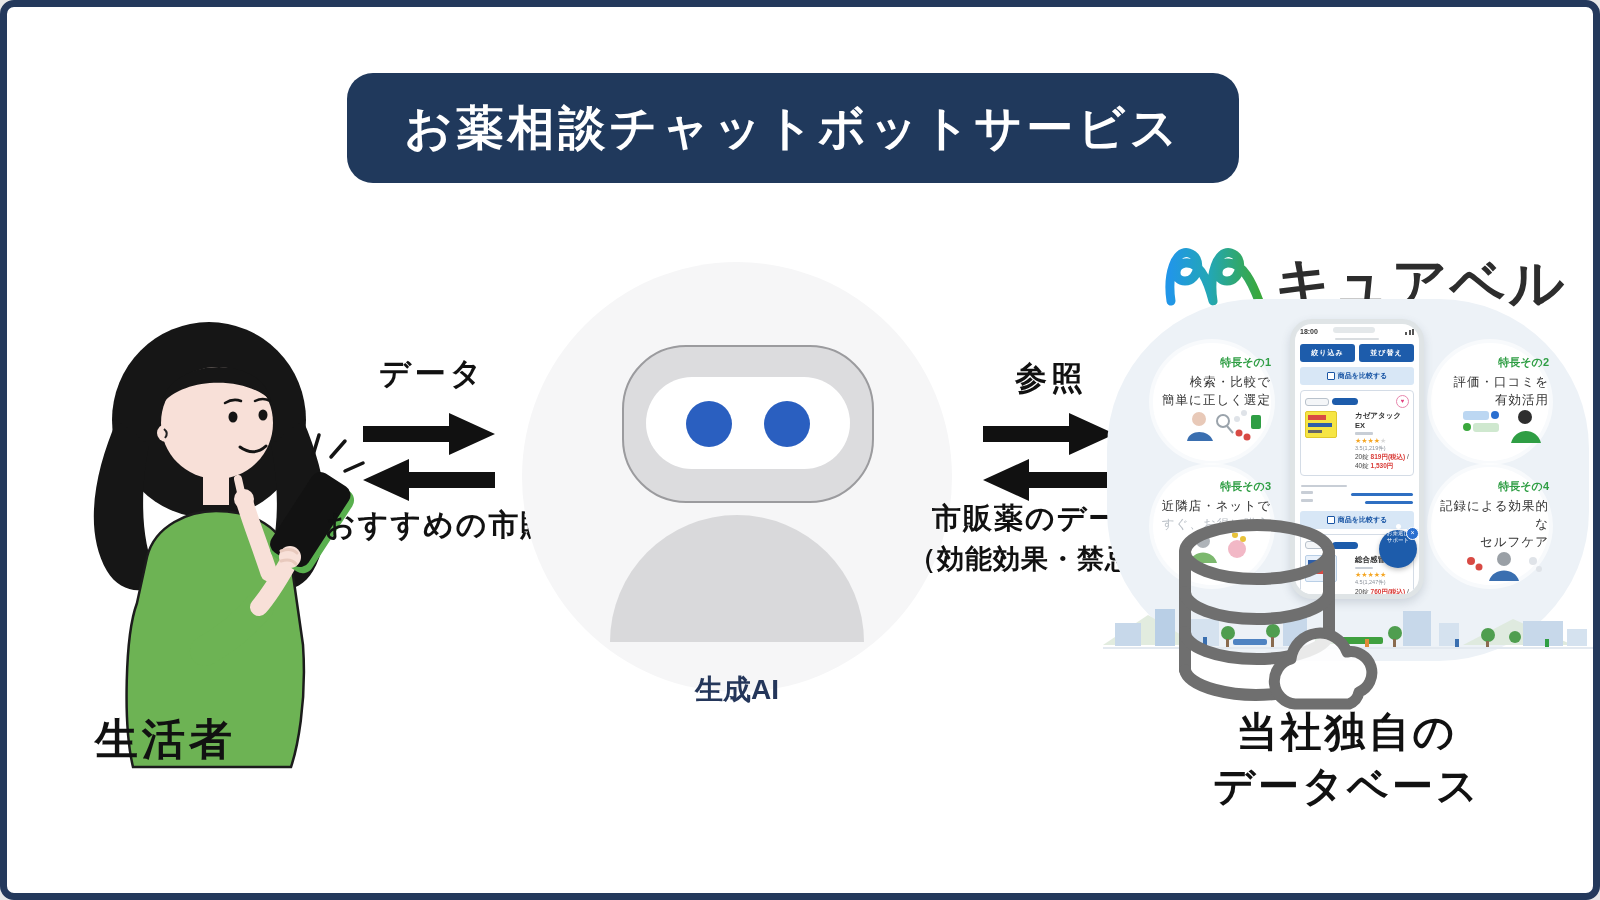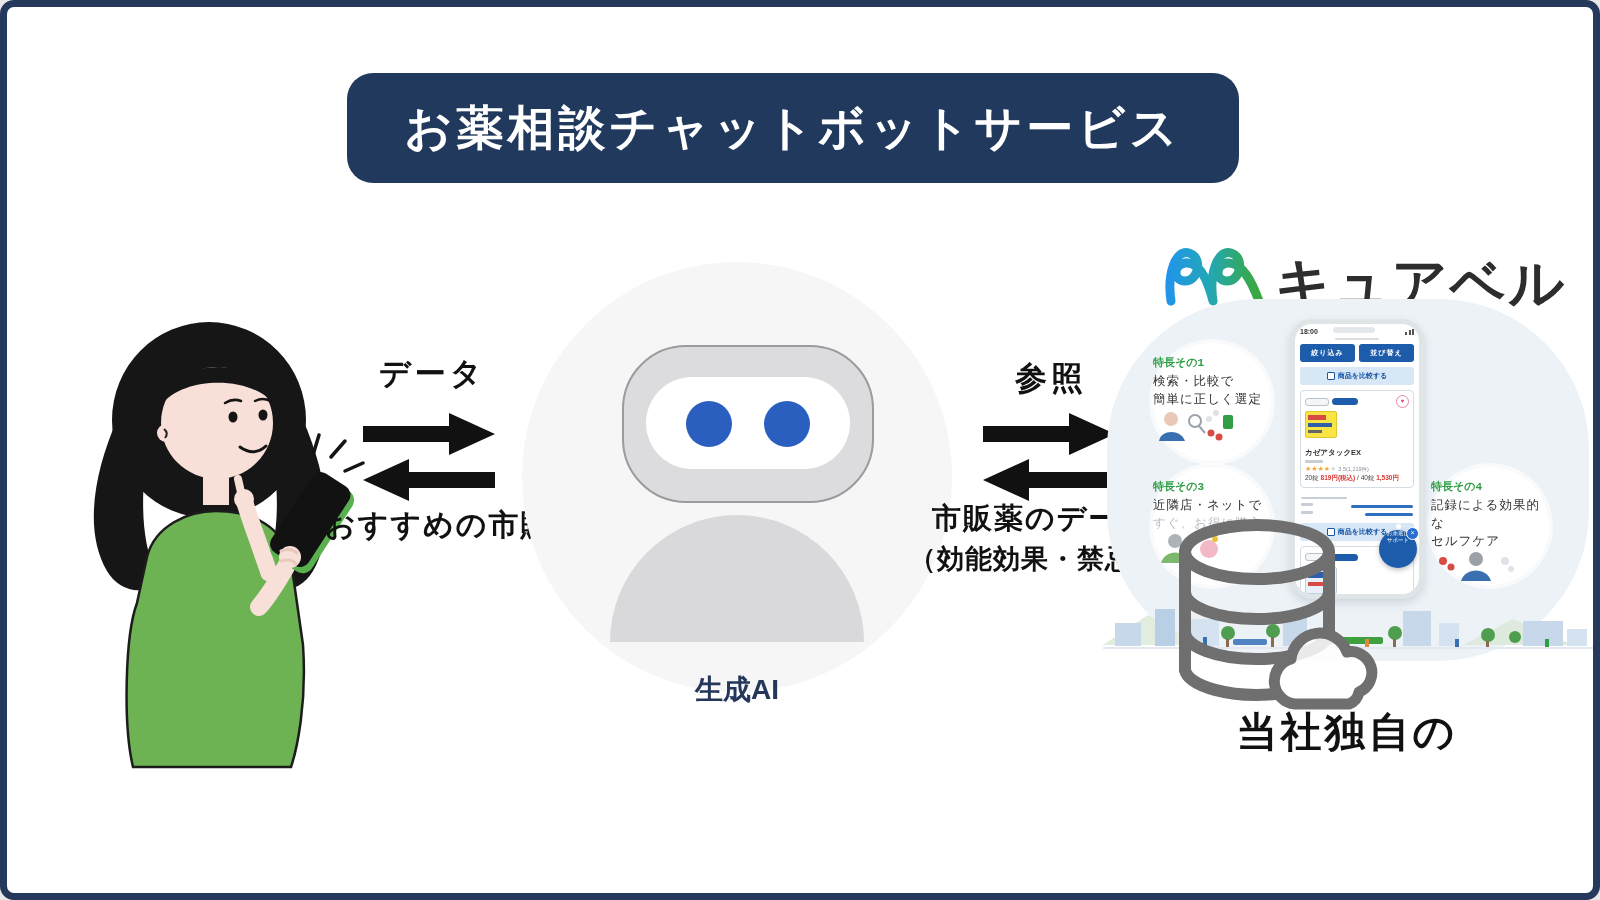--- a/index.html
+++ b/index.html
@@ -20,21 +20,21 @@
   .ai-circle{left:515px;top:255px;width:430px;height:430px;border-radius:50%;background:#f6f6f7;}
   .robot-head{left:615px;top:338px;width:248px;height:154px;background:#dcdcde;border:2px solid #9b9b9e;
     border-radius:64px;}
   .robot-visor{position:absolute;left:22px;top:30px;width:204px;height:92px;background:#ffffff;border-radius:46px;}
   .robot-eye{position:absolute;top:24px;width:46px;height:46px;border-radius:50%;background:#2a5fc0;}
   .robot-body{left:603px;top:508px;width:254px;height:127px;background:#d9d9db;
     border-radius:127px 127px 0 0;}
   
   .app-bg{left:1100px;top:292px;width:482px;height:362px;background:#edf2f7;border-radius:150px;}
   .feature-circle{width:118px;height:118px;border-radius:50%;background:#ffffff;box-shadow:0 0 0 4px rgba(255,255,255,.6);
-    text-align:left;padding-top:12px;box-sizing:border-box;font-family:Liberation Mono, monospace;}
+    text-align:right;padding-top:12px;box-sizing:border-box;}
   .feature-tag{font-size:11px;font-weight:bold;color:#2f9e44;display:block;margin-bottom:3px;}
   .feature-line{font-size:12.5px;color:#333;display:block;line-height:1.45;letter-spacing:1px;}
   
   .phone{left:1283px;top:312px;width:134px;height:280px;background:#ffffff;border:5px solid #dfe4e6;
     border-radius:22px;box-sizing:border-box;overflow:hidden;box-shadow:0 4px 10px rgba(60,80,100,.18);}
   .phone-inner{position:relative;width:100%;height:100%;padding:4px 5px;box-sizing:border-box;}
   .status-row{display:flex;justify-content:space-between;align-items:center;}
   .status-time{font-size:7px;font-weight:bold;color:#333;}
   .notch{position:absolute;left:38px;top:3px;width:42px;height:6px;border-radius:3px;background:#e4e8ea;}
   .status-icons{display:flex;gap:1.5px;align-items:flex-end;height:6px;}
@@ -46,21 +46,21 @@
   .compare-bar{margin-top:5px;background:#d8e7f6;border-radius:3px;padding:4px 0;display:flex;
     align-items:center;justify-content:center;gap:3px;}
   .compare-box{width:6px;height:6px;border:1px solid #1a56a5;background:#fff;border-radius:1px;}
   .compare-text{font-size:7px;color:#1a56a5;font-weight:bold;}
   .prod-card{margin-top:5px;background:#fff;border:1px solid #d4dce6;border-radius:4px;padding:4px;}
   .badge-row{display:flex;align-items:center;gap:3px;}
   .badge-pill-outline{width:22px;height:6px;border:1px solid #b9c2cc;border-radius:3px;background:#f4f6f8;}
   .badge-pill-blue{width:26px;height:7px;border-radius:4px;background:#1d5cab;}
   .heart-btn{margin-left:auto;width:11px;height:11px;border-radius:50%;border:1px solid #e887ad;
     color:#e2407e;font-size:6px;line-height:10px;text-align:center;background:#fff;}
-  .prod-body{display:flex;gap:10px;margin-top:3px;flex-direction:column;}
+  .prod-body{display:flex;gap:18px;margin-top:3px;}
   .prod-img{width:30px;height:25px;background:#f6e544;border:1px solid #e0c82c;border-radius:2px;position:relative;}
   .prod-img i{position:absolute;display:block;}
   .prod-info{flex:1;}
   .prod-name{font-size:7.5px;font-weight:bold;color:#333;}
   .prod-sub{width:18px;height:2.5px;background:#c8ced6;border-radius:1px;margin:2px 0;}
   .stars-row{font-size:7px;line-height:1;}
   .star-full{color:#f5a623;}
   .star-dim{color:#d8d8d8;}
   .rating-text{font-size:5.5px;color:#8a919a;}
   .price-row{font-size:6.5px;margin-top:2px;color:#444;}
@@ -119,20 +119,21 @@
 
     <g transform="rotate(33 252 222)">
       <rect x="229" y="170" width="48" height="96" rx="11" fill="#59b04e"></rect>
       <rect x="227" y="168" width="44" height="94" rx="10" fill="#121212"></rect>
     </g>
     <circle cx="233" cy="252" r="11" fill="#f8e0d8"></circle>
     <path d="M224,246 q10,-4 16,2 M224,256 q10,-3 15,3" stroke="#e8c9bd" stroke-width="3" fill="none" stroke-linecap="round"></path>
 
     <path d="M256,150 l6,-20 M274,152 l14,-16 M288,166 l18,-8" stroke="#141414" stroke-width="3.5" fill="none" stroke-linecap="round"></path>
   </svg>
+  <div class="abs big-label" style="left:88px;top:704px;font-size:43px;letter-spacing:4px;">生活者</div>
 
   <div class="abs flow-label" style="left:372px;top:346px;font-size:31px;letter-spacing:4px;">データ</div>
   <svg class="abs arrow-svg" style="left:356px;top:406px;" width="132" height="42" viewBox="0 0 132 42">
     <polygon points="0,13 86,13 86,0 132,21 86,42 86,29 0,29" fill="#111"></polygon>
   </svg>
   <svg class="abs arrow-svg" style="left:356px;top:452px;" width="132" height="42" viewBox="0 0 132 42">
     <polygon points="132,13 46,13 46,0 0,21 46,42 46,29 132,29" fill="#111"></polygon>
   </svg>
   <div class="abs flow-label" style="left:318px;top:498px;font-size:30px;letter-spacing:2px;">おすすめの市販薬</div>
 
@@ -178,20 +179,33 @@
     <svg width="90" height="34" viewBox="0 0 90 34">
       <circle cx="18" cy="10" r="7" fill="#e8c9b8"></circle>
         <path d="M6,32 C8,20 28,20 32,32 Z" fill="#3a6fb0"></path>
       <circle cx="42" cy="12" r="6" fill="none" stroke="#9aa3ab" stroke-width="2"></circle>
         <path d="M46,17 l6,7" stroke="#9aa3ab" stroke-width="2"></path>
       <rect x="70" y="6" width="10" height="14" rx="2" fill="#2f9e44"></rect>
       <circle cx="58" cy="24" r="3.5" fill="#d84a44"></circle>
         <circle cx="66" cy="28" r="3.5" fill="#d84a44"></circle>
       <circle cx="56" cy="10" r="3" fill="#dfe3e8"></circle>
         <circle cx="63" cy="4" r="3" fill="#dfe3e8"></circle>
+    </svg>
+  </div>
+  <div class="abs feature-circle" style="left:1424px;top:336px;">
+    <span class="feature-tag">特長その2</span>
+    <span class="feature-line">評価・口コミを</span>
+    <span class="feature-line">有効活用</span>
+    <svg width="90" height="34" viewBox="0 0 90 34">
+      <rect x="4" y="2" width="26" height="9" rx="3" fill="#bcd7f2"></rect>
+        <circle cx="36" cy="6" r="4" fill="#2a6fd0"></circle>
+      <circle cx="8" cy="18" r="4" fill="#3aa83c"></circle>
+        <rect x="14" y="14" width="26" height="9" rx="3" fill="#cfe8cf"></rect>
+      <circle cx="66" cy="8" r="7" fill="#2e2e2e"></circle>
+        <path d="M52,34 C56,18 78,18 82,34 Z" fill="#2f9e44"></path>
     </svg>
   </div>
   <div class="abs feature-circle" style="left:1146px;top:460px;">
     <span class="feature-tag">特長その3</span>
     <span class="feature-line">近隣店・ネットで</span>
     <span class="feature-line" style="color:#b9bfc6;">すぐ、お得に購入</span>
     <svg width="90" height="30" viewBox="0 0 90 30">
       <circle cx="22" cy="8" r="7" fill="#aeb3b8"></circle>
         <path d="M8,30 C12,16 32,16 36,30 Z" fill="#7cb86e"></path>
       <circle cx="56" cy="16" r="9" fill="#f2b8c6"></circle>
@@ -354,14 +368,15 @@
       <path d="M10,40 L10,158"></path>
       <path d="M154,40 L154,120"></path>
       <path d="M10,80 A72,27 0 0 0 154,80"></path>
       <path d="M10,120 A72,27 0 0 0 154,120"></path>
       <path d="M10,158 A72,27 0 0 0 100,182"></path>
     </g>
     <path d="M120,192 a23,23 0 0 1 -4,-45 a29,29 0 0 1 56,-7 a21,21 0 0 1 12,40 a16,16 0 0 1 -10,12 Z" fill="rgba(255,255,255,0.85)" stroke="#6f6f6f" stroke-width="11" stroke-linejoin="round"></path>
   </svg>
 
   <div class="abs db-label" style="left:1180px;top:698px;width:320px;font-size:41px;letter-spacing:3px;">当社独自の</div>
+  <div class="abs db-label" style="left:1180px;top:752px;width:320px;font-size:41px;letter-spacing:3px;">データベース</div>
 
 </div>
 
 </body></html>

